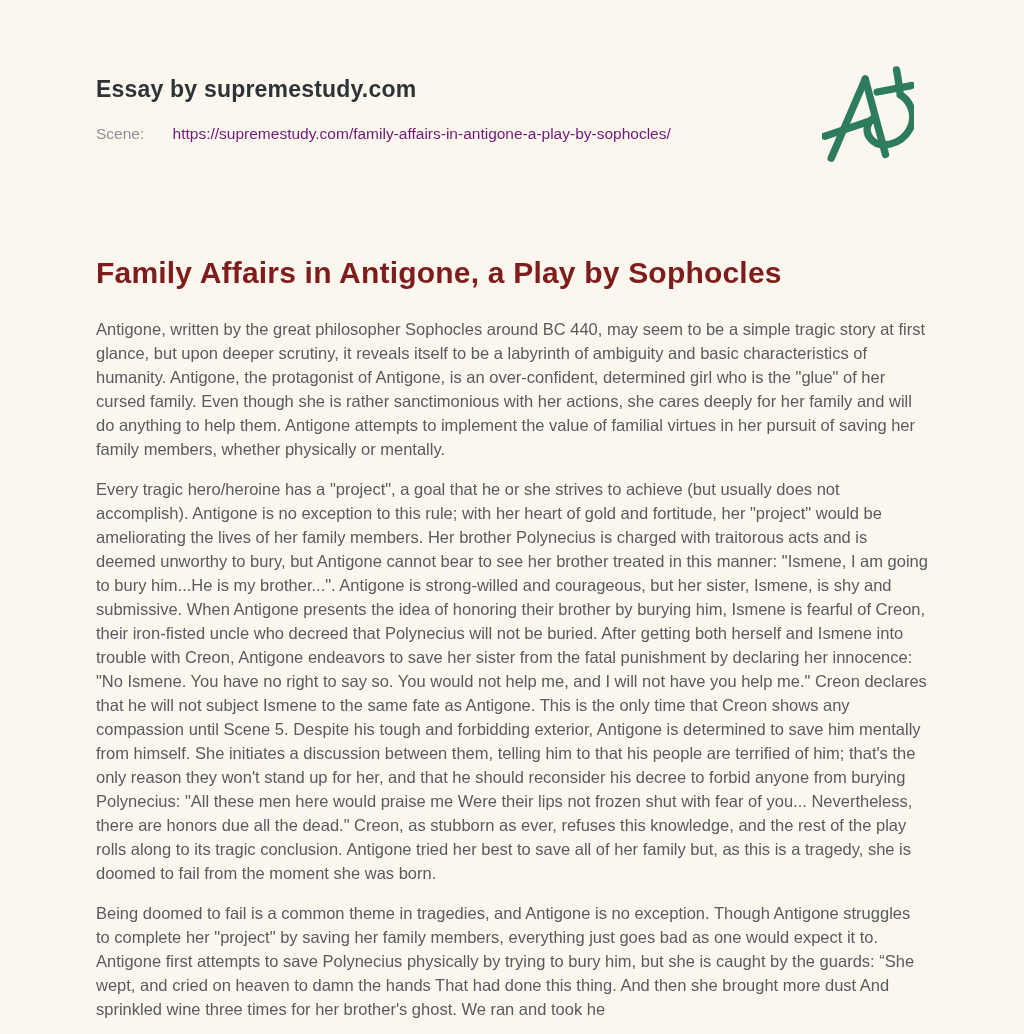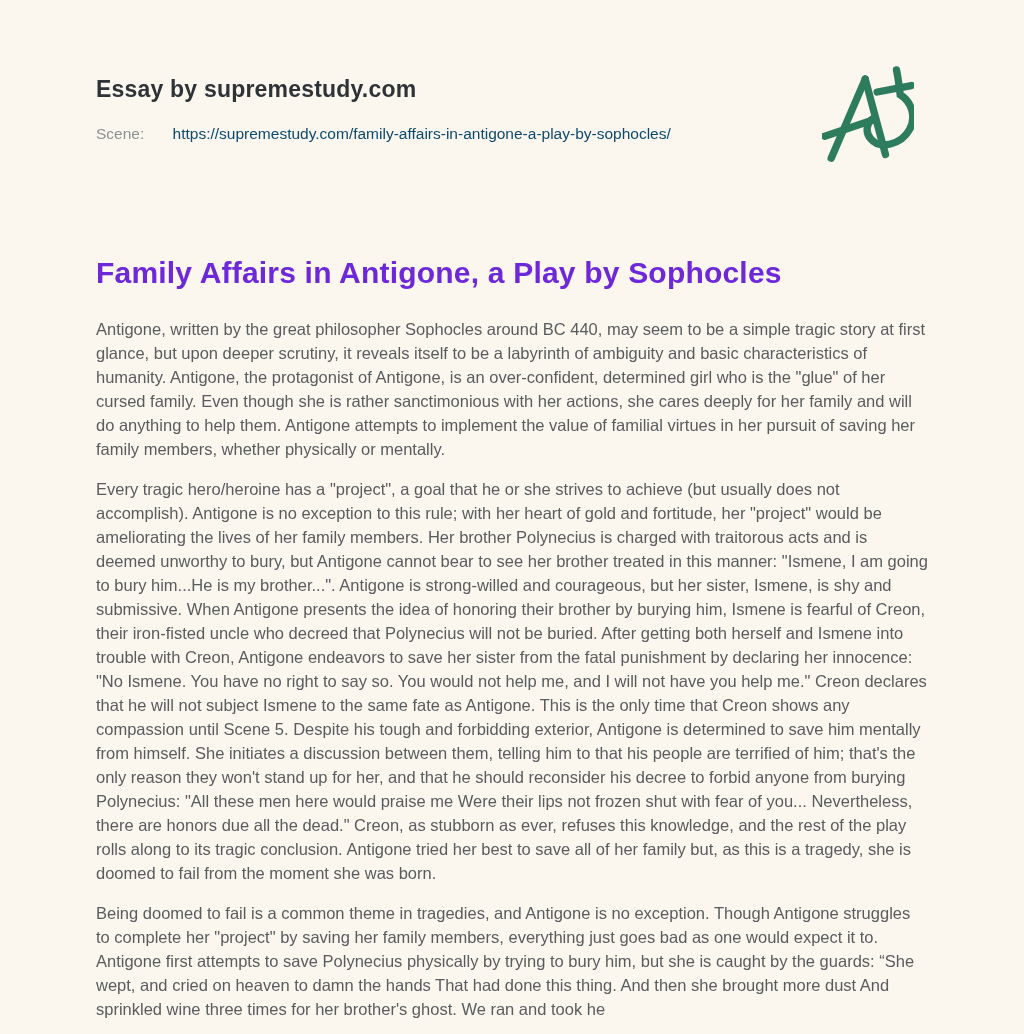--- a/index.html
+++ b/index.html
@@ -22,37 +22,37 @@
     font-weight: 700;
     color: #2e3338;
     letter-spacing: 0.2px;
   }
   .source-line {
     margin-top: 22px;
     font-size: 15.5px;
     color: #8d9196;
   }
   .source-line a {
-    color: #0c4a6e;
+    color: #701a75;
     text-decoration: none;
     padding-left: 24px;
   }
   .logo {
     position: absolute;
     top: 64px;
     right: 110px;
     width: 92px;
     height: 102px;
   }
   .logo svg { width: 100%; height: 100%; }
   .essay-title {
     margin-top: 112px;
     font-size: 30px;
     font-weight: 700;
-    color: #6d28d9;
+    color: #7f1d1d;
     letter-spacing: 0.2px;
     line-height: 36px;
   }
   .essay-body { margin-top: 26px; }
   .essay-body p {
     font-size: 16.5px;
     line-height: 24px;
     color: #595c5f;
     margin: 0 0 16px 0;
   }

